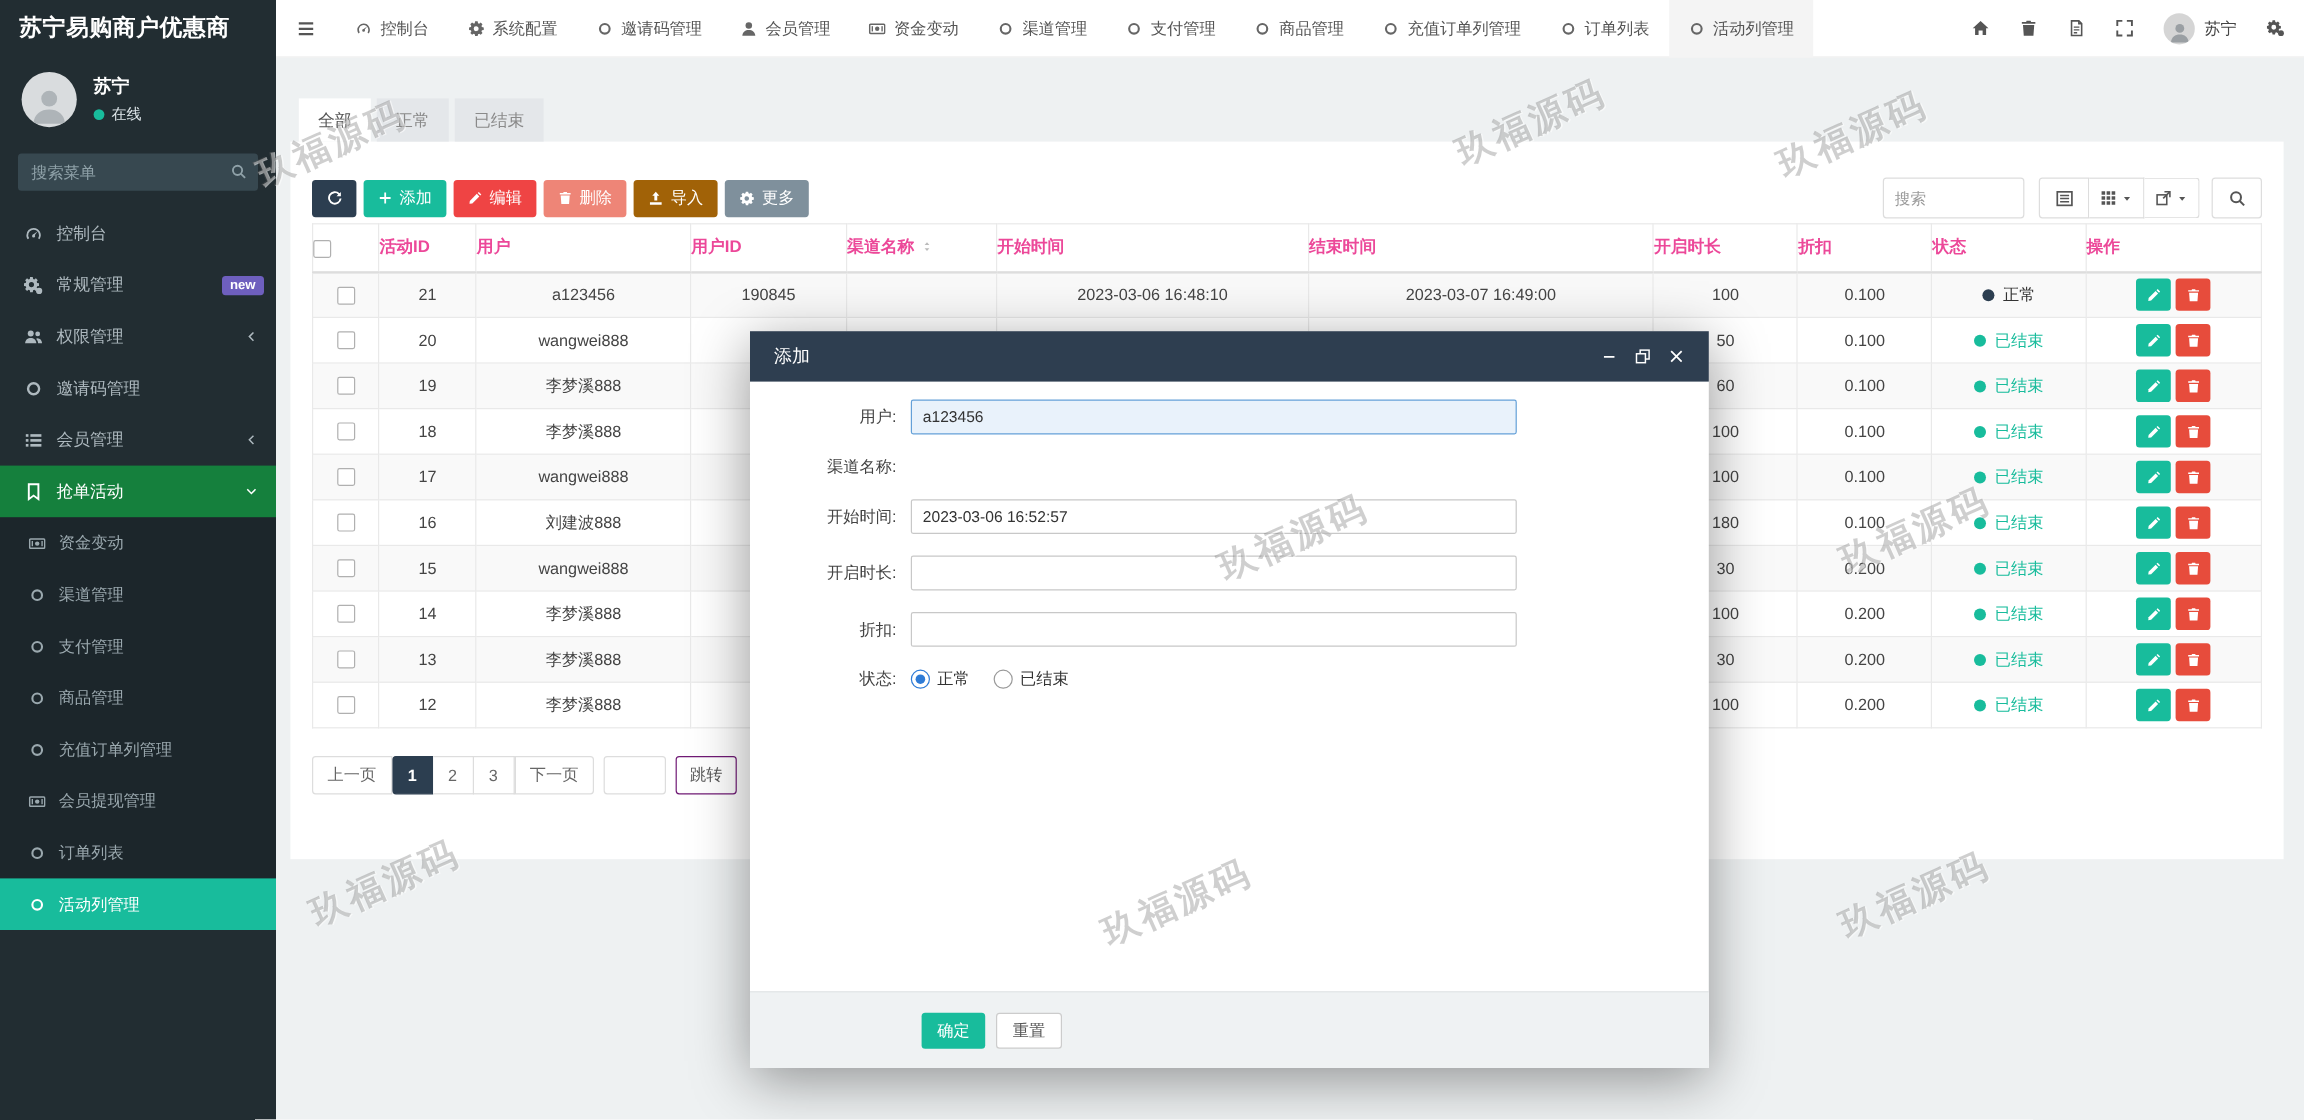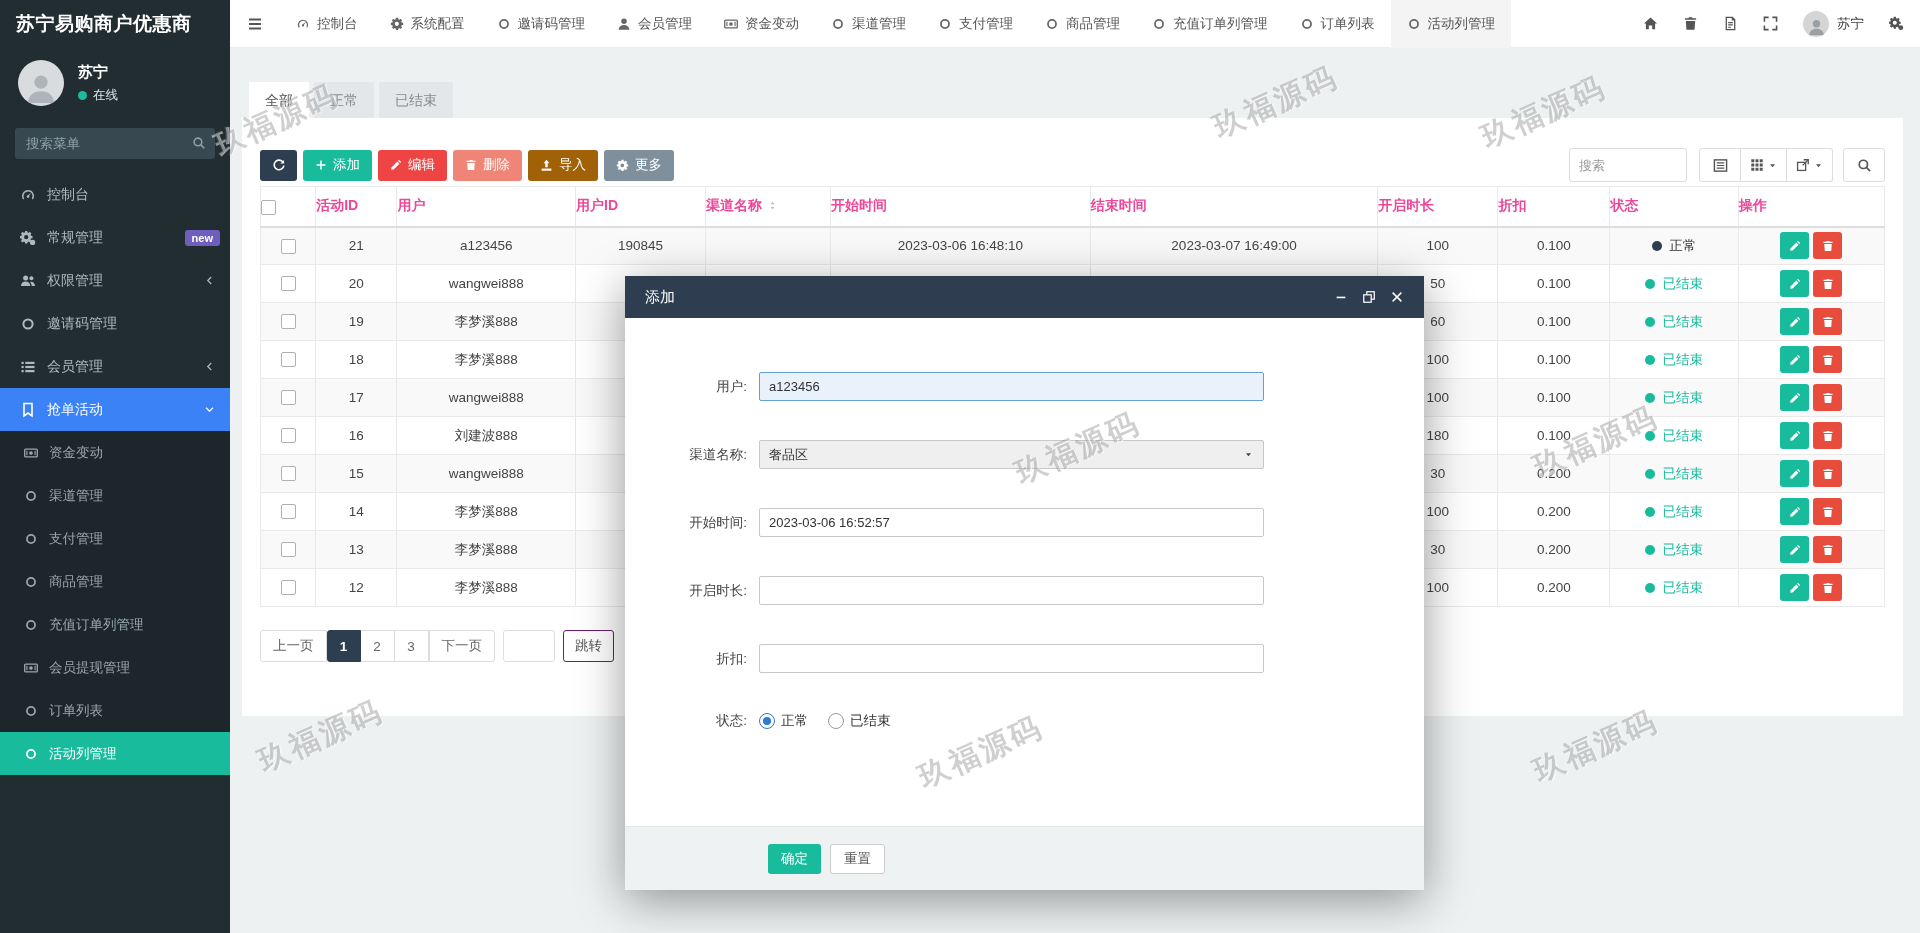--- a/index.html
+++ b/index.html
@@ -21,21 +21,21 @@
 .avatar-lg svg{ width:34px; height:34px; }
 .uname { color:#fff; font-weight:bold; font-size:15px; margin-bottom:5px; }
 .ustatus { color:#dfe7ea; font-size:12.5px; display:flex; align-items:center; gap:6px; }
 .dot-online { width:9px; height:9px; border-radius:50%; background:#18bc9c; display:inline-block; }
 .side-search { position:relative; margin:8px 15px 14px; }
 .side-search input { width:100%; height:31px; background:#374850; border:none; border-radius:3px; padding:0 30px 0 11px; color:#cfd8dc; font-size:13.5px; outline:none; font-family:inherit; }
 .side-search input::placeholder { color:#8fa1a8; }
 .side-search .i { position:absolute; right:9px; top:8px; color:#8fa1a8; }
 .sm-item { position:relative; display:flex; align-items:center; gap:11px; height:43px; padding-left:20px; color:#aeb9bf; font-size:14px; cursor:pointer; }
 .sm-item .i { color:#aeb9bf; }
-.sm-item.open { color:#fff; background:#3b82f6; }
+.sm-item.open { color:#fff; background:#15803d; }
 .sm-item.open .i { color:#fff; }
 .chev { position:absolute; right:15px; width:11px; height:11px; color:#7f8d93; }
 .badge-new { position:absolute; right:10px; background:#6e5fbe; color:#fff; font-size:11px; padding:2px 7px; border-radius:3px; font-weight:bold; }
 .submenu { background:#1c262b; }
 .sub-item { display:flex; align-items:center; gap:11px; height:43px; padding-left:24px; color:#9aa8ae; font-size:13.5px; cursor:pointer; }
 .sub-item .i { color:#9aa8ae; }
 .sub-item.active { background:#18bc9c; color:#fff; }
 .sub-item.active .i { color:#fff; }
 
 
@@ -102,21 +102,21 @@
 .pbtn.active { background:#2c3e50; border-color:#2c3e50; color:#fff; font-weight:bold; }
 .jump-input { width:52px; height:32px; border:1px solid #ddd; border-radius:3px; margin-left:8px; outline:none; padding:0 6px; font-family:inherit; }
 .jump-btn { height:32px; padding:0 11px; margin-left:8px; background:#fff; border:1px solid #701a75; border-radius:3px; color:#555; font-size:13.5px; cursor:pointer; font-family:inherit; }
 
 
 .modal { position:absolute; left:625px; top:276px; width:799px; height:614px; background:#fff; box-shadow:0 10px 45px rgba(0,0,0,.4); z-index:10; }
 .m-head { height:42px; background:#2e3e50; color:#fff; display:flex; align-items:center; padding:0 20px; font-size:15px; }
 .m-controls { margin-left:auto; display:flex; align-items:center; gap:14px; }
 .m-controls .i { color:#fff; cursor:pointer; }
 .m-body { padding-top:15px; }
-.frow { display:flex; align-items:center; margin-bottom:18px;margin-top:39px; }
+.frow { display:flex; align-items:center; margin-bottom:18px; }
 .frow label { width:134px; text-align:right; padding-right:12px; font-size:13.5px; color:#444; }
 .finput { width:505px; height:29px; border:1px solid #c8c8c8; border-radius:2px; padding:0 9px; font-size:13px; color:#333; outline:none; background:#fff; font-family:inherit; }
 .finput.focused { border:1px solid #64a0d8; background:#e9f2fb; }
 .fselect { width:505px; height:29px; background:#efefef; border:1px solid #c8c8c8; border-radius:2px; display:flex; align-items:center; padding:0 9px; font-size:13px; color:#333; position:relative; cursor:pointer; }
 .fselect .caret { position:absolute; right:10px; color:#444; }
 .radio-group { display:flex; align-items:center; gap:20px; font-size:13.5px; color:#333; }
 .radio { display:flex; align-items:center; gap:6px; cursor:pointer; }
 .rdot { width:16px; height:16px; border-radius:50%; border:1px solid #9a9a9a; background:#fff; display:inline-block; position:relative; }
 .radio.checked .rdot { border:1px solid #2e7bd6; }
 .radio.checked .rdot::after { content:""; position:absolute; left:3px; top:3px; width:8px; height:8px; border-radius:50%; background:#2e7bd6; }
@@ -927,28 +927,20 @@
         </span>
     </span>
   </div>
   <div class="m-body">
     <div class="frow">
       <label>用户:</label>
       <input class="finput focused" value="a123456" style="">
     </div>
     <div class="frow">
       <label>渠道名称:</label>
-      <span class="fselect">
-        <span>奢品区</span>
-        <span class="i caret">
-            <svg viewBox="0 0 16 16">
-              <path d="M3.5 5.8h9L8 11z" fill="currentColor"></path>
-            </svg>
-          </span>
-      </span>
     </div>
     <div class="frow">
       <label>开始时间:</label>
       <input class="finput" value="2023-03-06 16:52:57" style="">
     </div>
     <div class="frow">
       <label>开启时长:</label>
       <input class="finput" style="">
     </div>
     <div class="frow">

